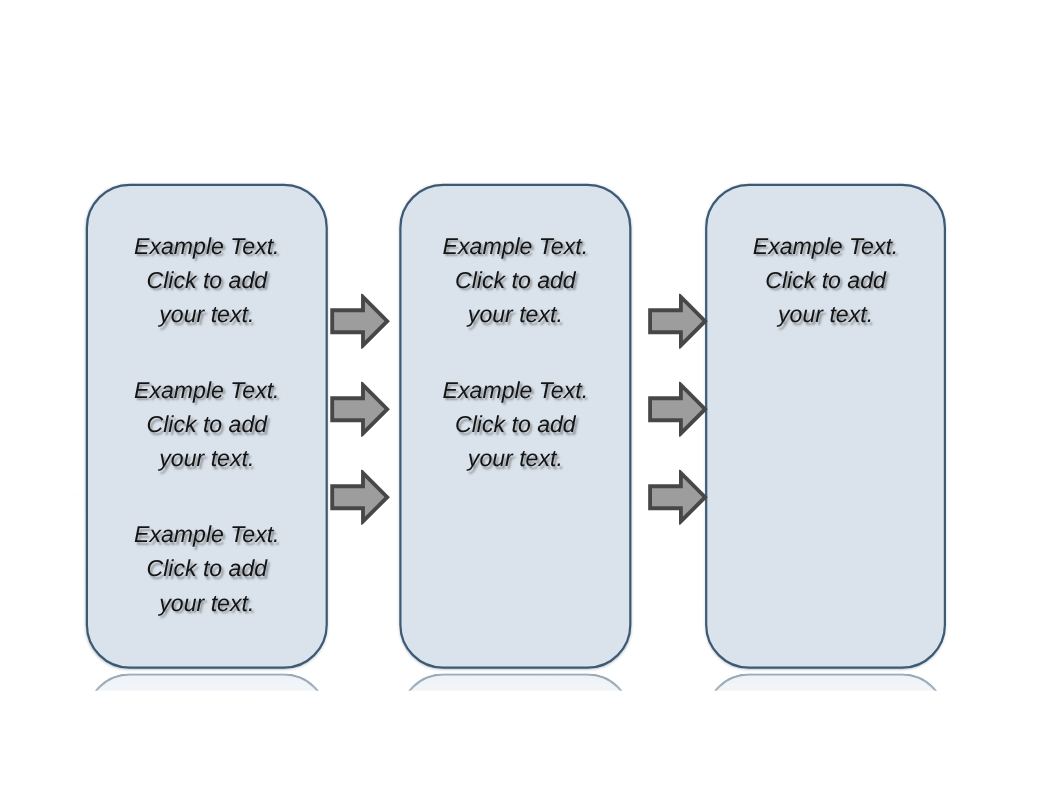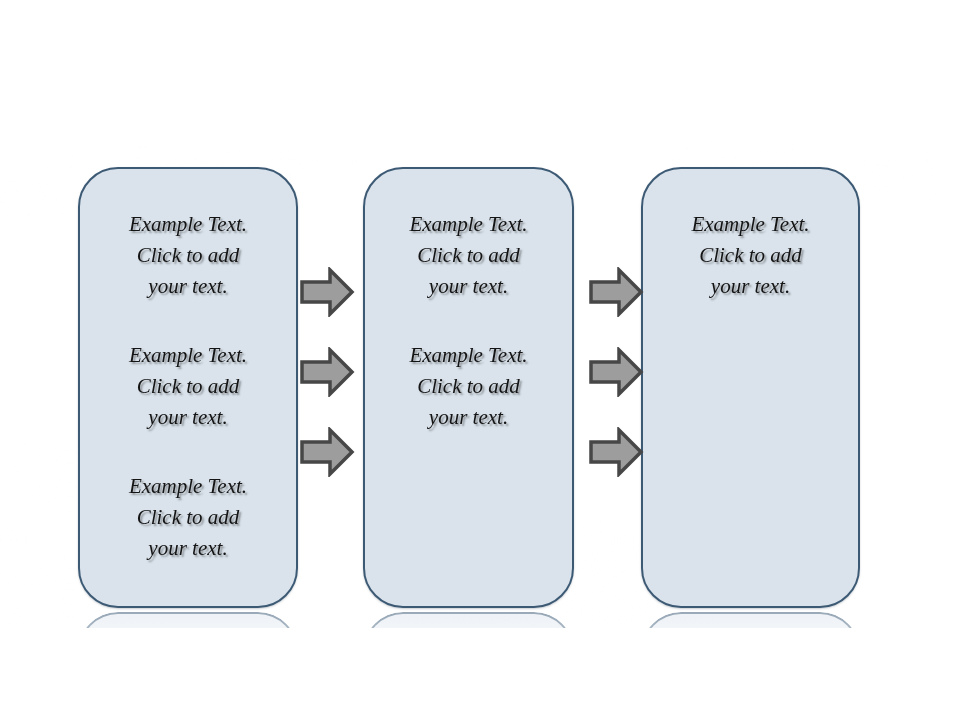--- a/index.html
+++ b/index.html
@@ -1,18 +1,18 @@
 <!DOCTYPE html>
 <html><head>
 <meta charset="utf-8">
 <style>
   html,body{margin:0;padding:0;}
   .slide{
     position:relative;width:960px;height:628px;overflow:hidden;
-    font-family:Liberation Serif, serif;
+    font-family:Liberation Sans, sans-serif;
     background:linear-gradient(to bottom,
       #304c65 0px,#3a556e 45px,#41596f 90px,#4c6278 118px,
       #5d7083 136px,#8removed 0,#8896a4 150px,#b6bec7 158px,
       #d6dbe1 167px,#dadfe5 178px,#d3d7dd 205px,#cbcfd4 270px,
       #c8ccd1 430px,#c4c8cd 610px,#c2c6cb 720px);
     border-radius:23px;
   }
   
   .glow{position:absolute;background:radial-gradient(ellipse at center,rgba(255,255,255,0.92) 0%,rgba(255,255,255,0) 70%);filter:blur(6px);}
   .glow-lens{left:375px;top:515px;width:340px;height:210px;opacity:.85;}

